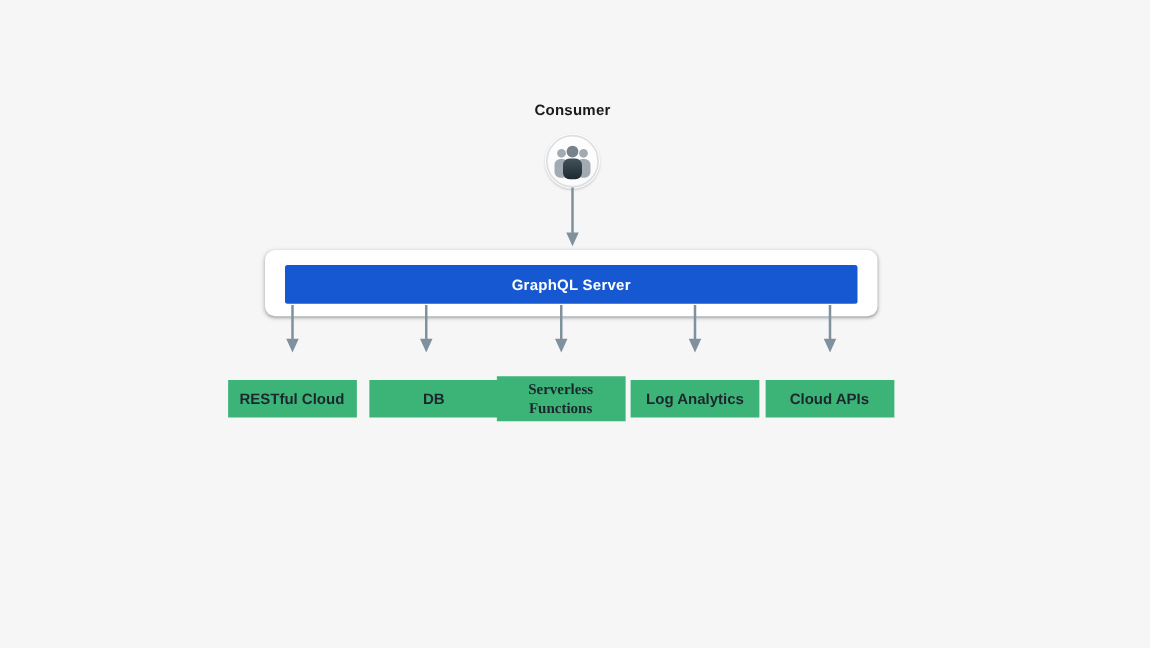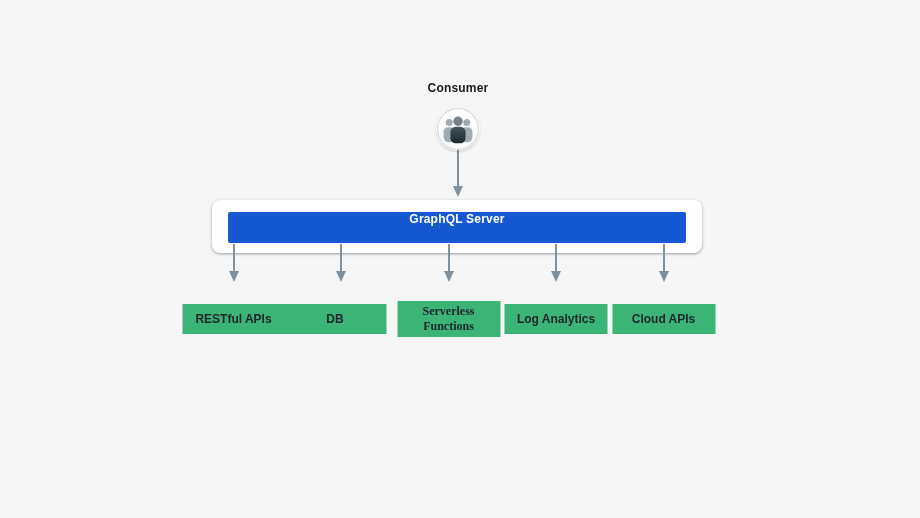--- a/index.html
+++ b/index.html
@@ -39,21 +39,21 @@
   .down-arrow{top:244px;height:38px;}
 
   .server-card{
     position:absolute;left:212px;top:200px;width:490px;height:53px;
     background:var(--card-bg);border-radius:8px;z-index:1;
     box-shadow:0 1px 2px rgba(60,64,67,.3),0 1px 3px 1px rgba(60,64,67,.15);
   }
   .server-bar{
     position:absolute;left:16px;top:12px;width:458px;height:31px;
     background:var(--server-bar);border-radius:2px;z-index:4;
-    display:flex;justify-content:center;
+    display:flex;align-items:center;justify-content:center;
   }
   .server-bar span{
     color:var(--server-text);font-size:12px;font-weight:bold;letter-spacing:.2px;
   }
 
   .target-box{
     position:absolute;top:319px;transform:translate(-50%,-50%);
     width:103px;min-height:30px;padding:3px 4px;
     background:var(--target-bg);
     display:flex;align-items:center;justify-content:center;text-align:center;
@@ -125,23 +125,23 @@
         <div class="shaft"></div>
         <div class="head"></div>
       </div>
       <div class="arrow down-arrow" style="left: 657.5px;">
         <div class="shaft"></div>
         <div class="head"></div>
       </div>
     </div>
   <div id="targets">
       <div class="target-box" style="left: 233.5px;">
-        <span>RESTful APIs</span>
+        <span>RESTful Cloud</span>
       </div>
-      <div class="target-box" style="left: 335px;">
+      <div class="target-box" style="left: 347px;">
         <span>DB</span>
       </div>
       <div class="target-box" style="left: 448.5px; font-family: Liberation Serif, serif;">
         <span>Serverless Functions</span>
       </div>
       <div class="target-box" style="left: 556px; align-items: center;">
         <span>Log Analytics</span>
       </div>
       <div class="target-box" style="left: 663.5px;">
         <span>Cloud APIs</span>

